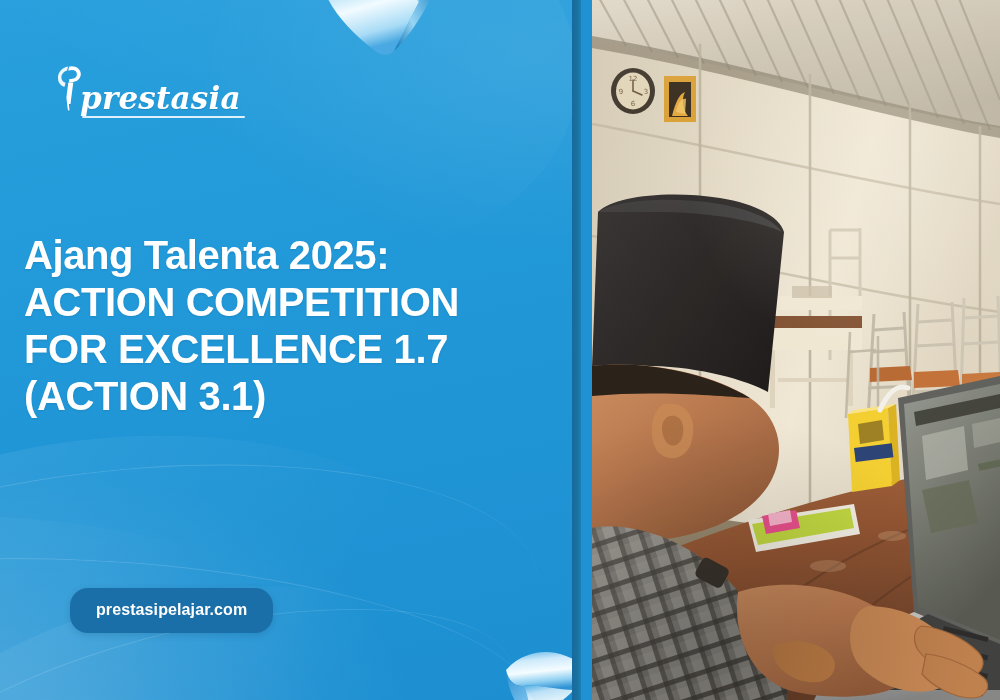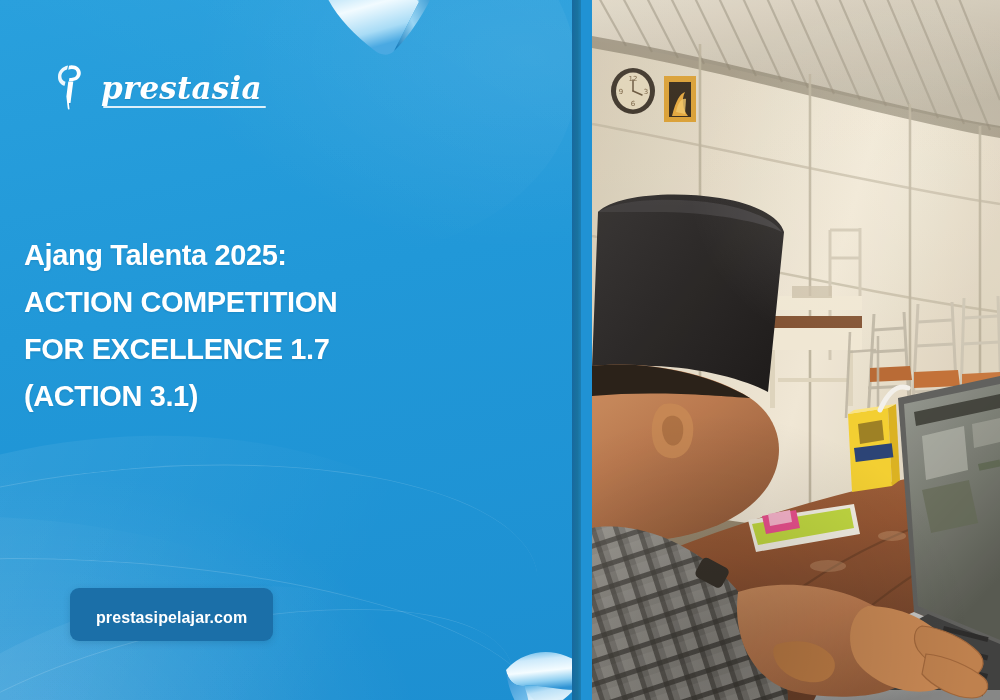--- a/index.html
+++ b/index.html
@@ -51,21 +51,21 @@
     border-top:1.5px solid rgba(255,255,255,.14);
     border-radius:50%;
   }
   .swoosh-line.l1 { left:-300px; top:470px; width:840px; height:300px; transform:rotate(-6deg); }
   .swoosh-line.l2 { left:-360px; top:560px; width:900px; height:260px; transform:rotate(3deg); }
   .swoosh-line.l3 { left:-120px; top:628px; width:640px; height:220px; transform:rotate(-13deg); }
 
   
   .logo {
     position:absolute; left:58px; top:62px; height:52px;
-    display:flex; align-items:center; color:#ffffff;gap:21px;
+    display:flex; align-items:flex-end; color:#ffffff;
   }
   .logo-mark { position:relative; width:26px; height:50px; }
   .logo-word {
     position:relative;
     font-family:"DejaVu Serif", serif;
     font-style:italic; font-weight:700;
     font-size:31px; letter-spacing:.2px;
     line-height:1; margin-left:-4px;
     text-shadow:0 1px 1px rgba(0,60,100,.18);
   }
@@ -73,32 +73,32 @@
     content:""; position:absolute;
     left:2px; right:-4px; bottom:-4px; height:1.6px;
     background:rgba(255,255,255,.85); border-radius:2px;
   }
 
   
   .headline {
     position:absolute; left:24px; top:232px; width:545px;
     color:#ffffff;
     font-family:"Liberation Sans", sans-serif;
-    font-weight:700; font-size:29px; line-height:47px;
+    font-weight:700; font-size:40px; line-height:47px;
     letter-spacing:-.4px;
     text-shadow:0 1px 2px rgba(0,55,95,.14);
   }
   .headline .line { display:block; white-space:nowrap; }
 
   
   .url-pill {
     position:absolute; left:70px; top:588px;
-    padding:21px 26px 14px;
+    padding:13px 26px 14px;
     background:#1b6fa8;
-    border-radius:9px;
+    border-radius:18px;
     color:#ffffff;
     font-weight:700; font-size:16px; letter-spacing:.1px;
     box-shadow:0 2px 7px rgba(0,45,80,.17);
     white-space:nowrap;
   }
 
   
   .ribbon { position:absolute; pointer-events:none; }
   .ribbon-top { left:322px; top:-62px; width:130px; height:130px; }
   .ribbon-bottom { left:500px; top:642px; width:120px; height:78px; }

